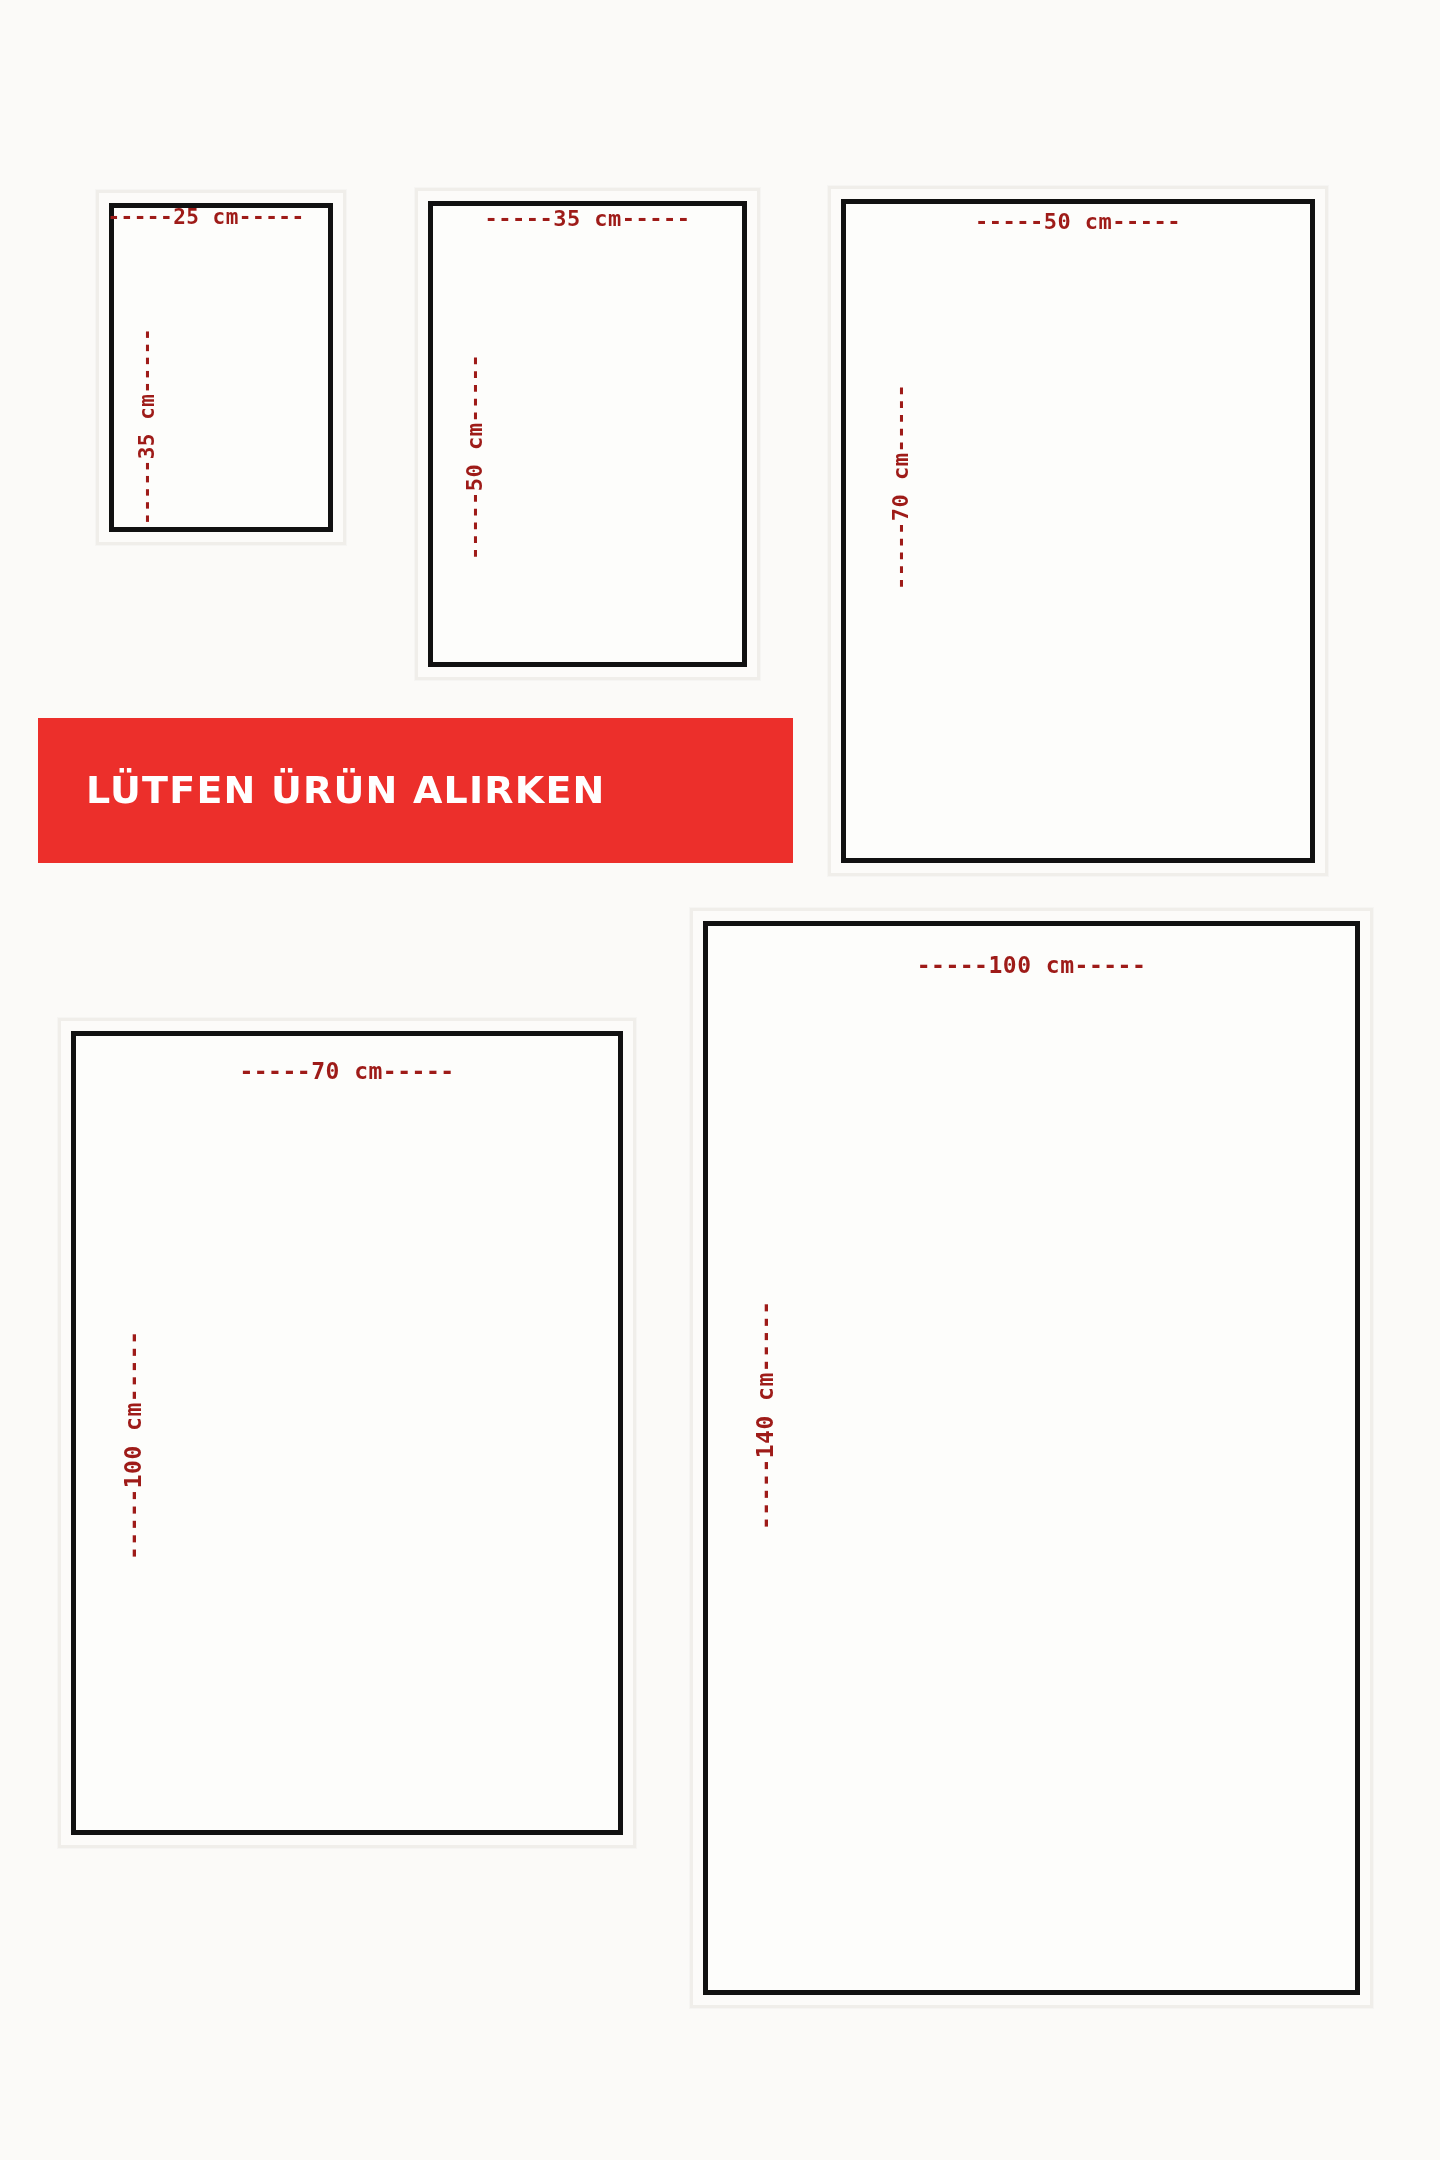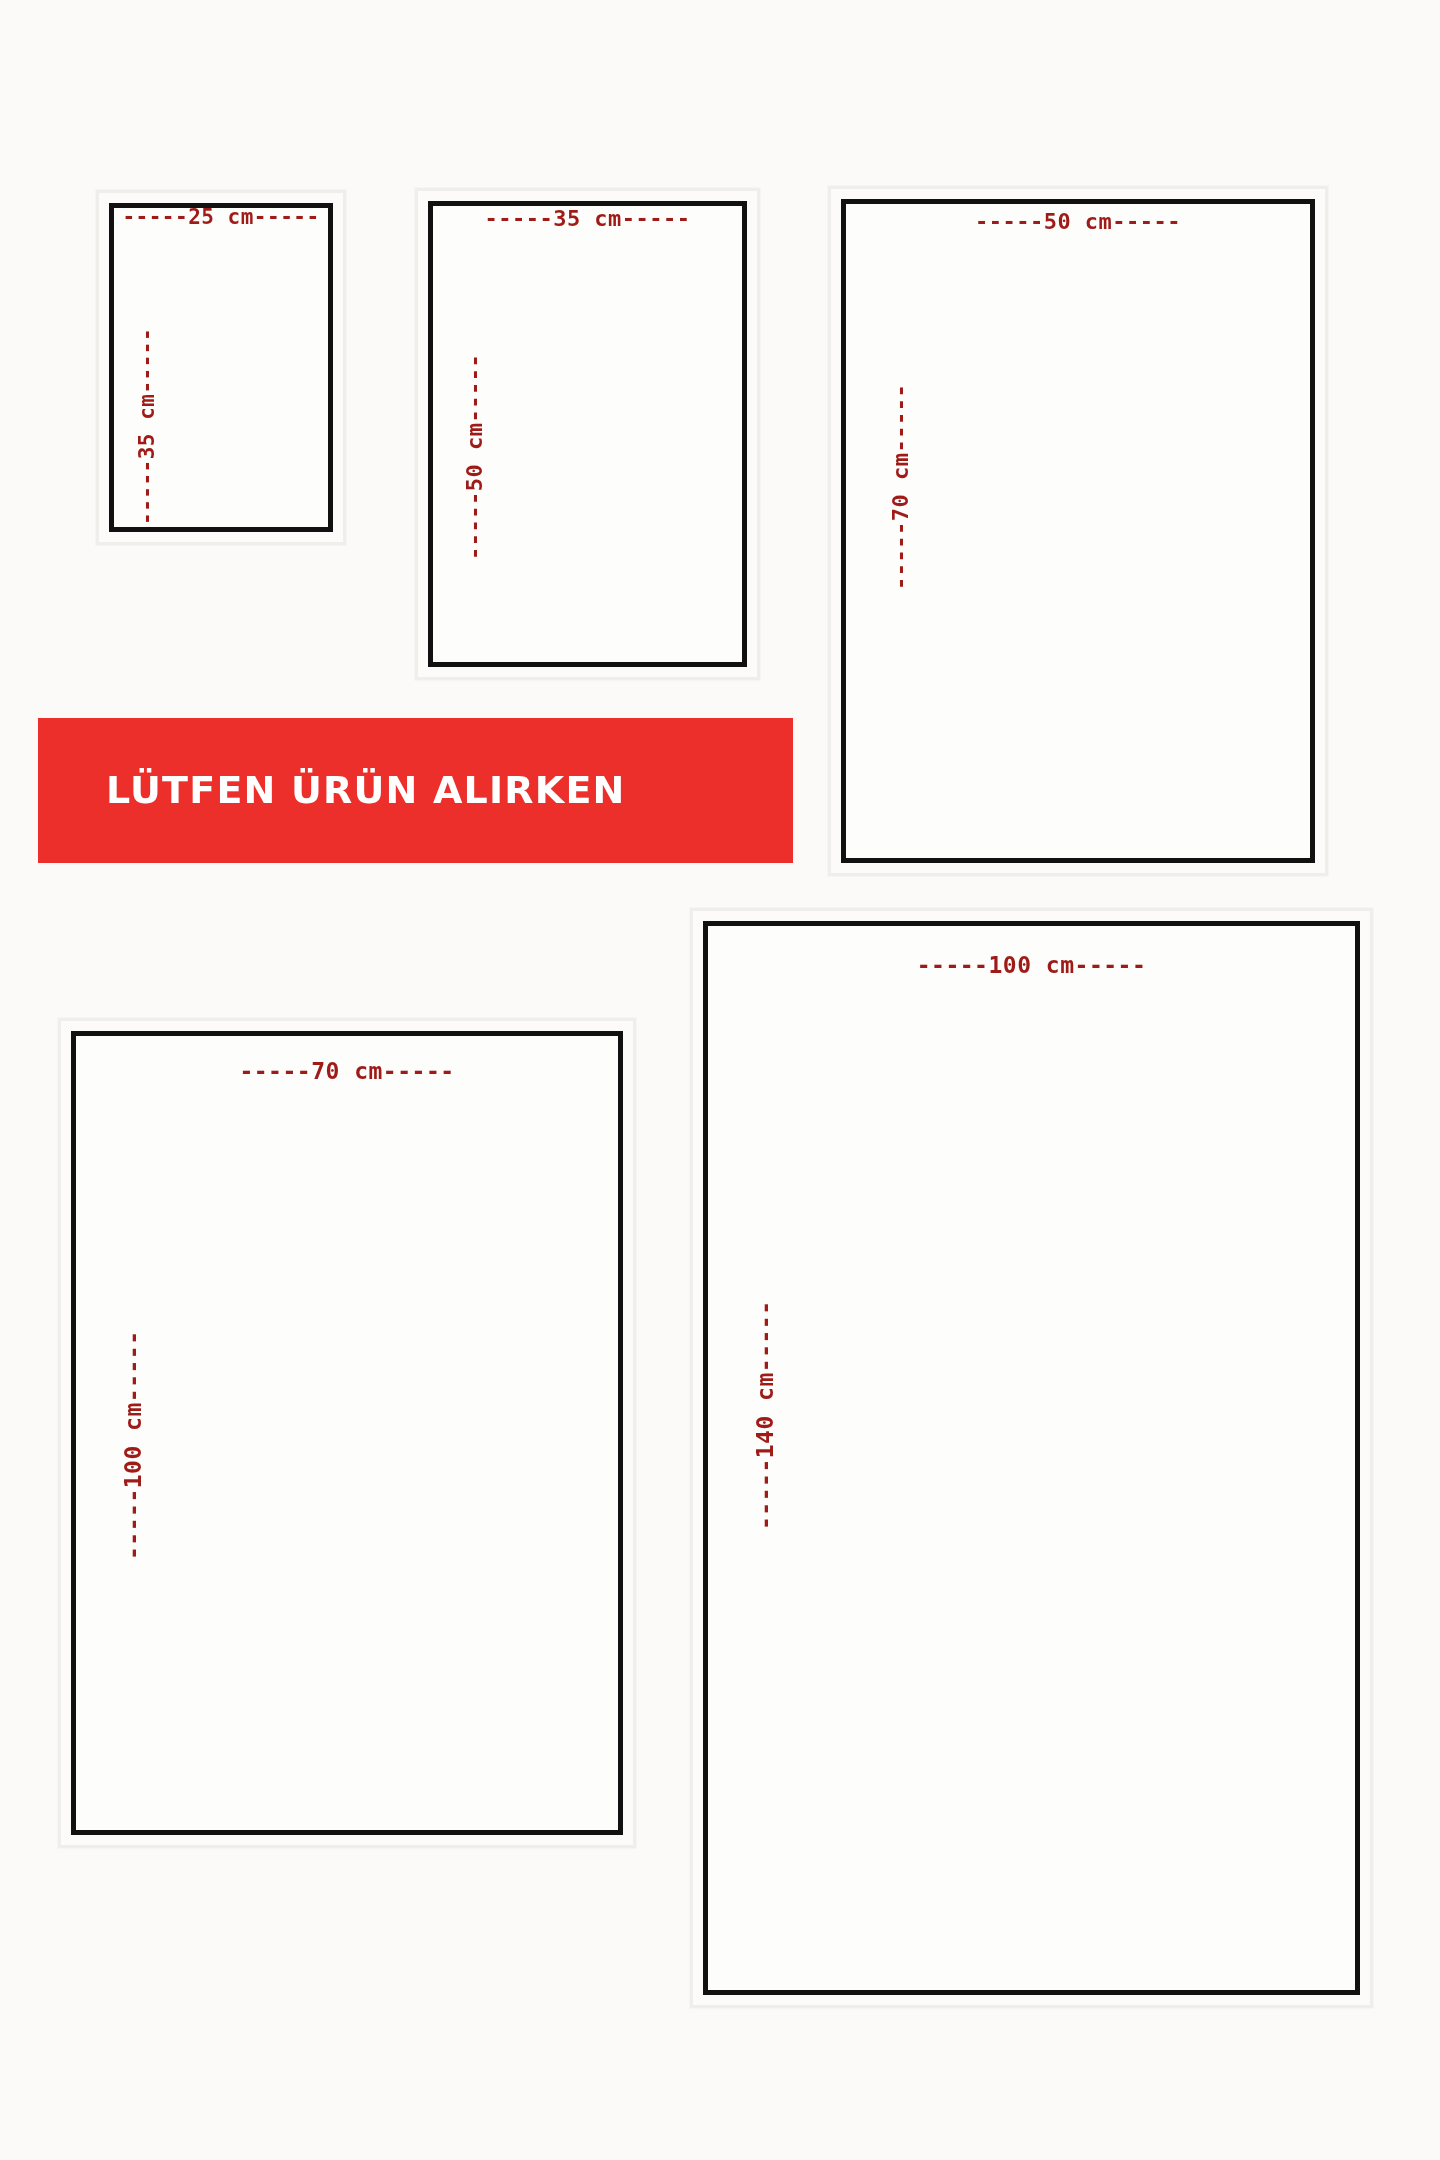--- a/index.html
+++ b/index.html
@@ -66,41 +66,41 @@
   #warning-banner {
     position: absolute;
     left: 38px;
     top: 718px;
     width: 755px;
     height: 145px;
     background: #ec2f2b;
     display: flex;
     flex-direction: column;
     justify-content: center;
-    padding-left: 68px;
+    padding-left: 48px;
     box-sizing: border-box;
   }
   #warning-banner .line {
     color: #ffffff;
     font-family: "DejaVu Sans", sans-serif;
     font-weight: bold;
     font-size: 38px;
     letter-spacing: 1.2px;
     line-height: 1.28;
   }
 </style>
 </head>
 <body>
 
 <div id="stage">
 
   <div class="frame" style="left:96px; top:190px; width:250px; height:355px;">
     <div class="inner"></div>
   </div>
-  <div class="dim dim-h" style="left:96px; top:205px; width:250px; font-size:21px;">-----25 cm-----</div>
+  <div class="dim dim-h" style="left:81px; top:205px; width:250px; font-size:21px;">-----25 cm-----</div>
   <div class="dim dim-v" style="left:135px; top:525px; font-size:21px;">-----35 cm-----</div>
 
   <div class="frame" style="left:415px; top:188px; width:345px; height:492px;">
     <div class="inner"></div>
   </div>
   <div class="dim dim-h" style="left:415px; top:206px; width:345px; font-size:22px;">-----35 cm-----</div>
   <div class="dim dim-v" style="left:462px; top:560px; font-size:22px;">-----50 cm-----</div>
 
   <div class="frame" style="left:828px; top:186px; width:500px; height:690px;">
     <div class="inner"></div>

